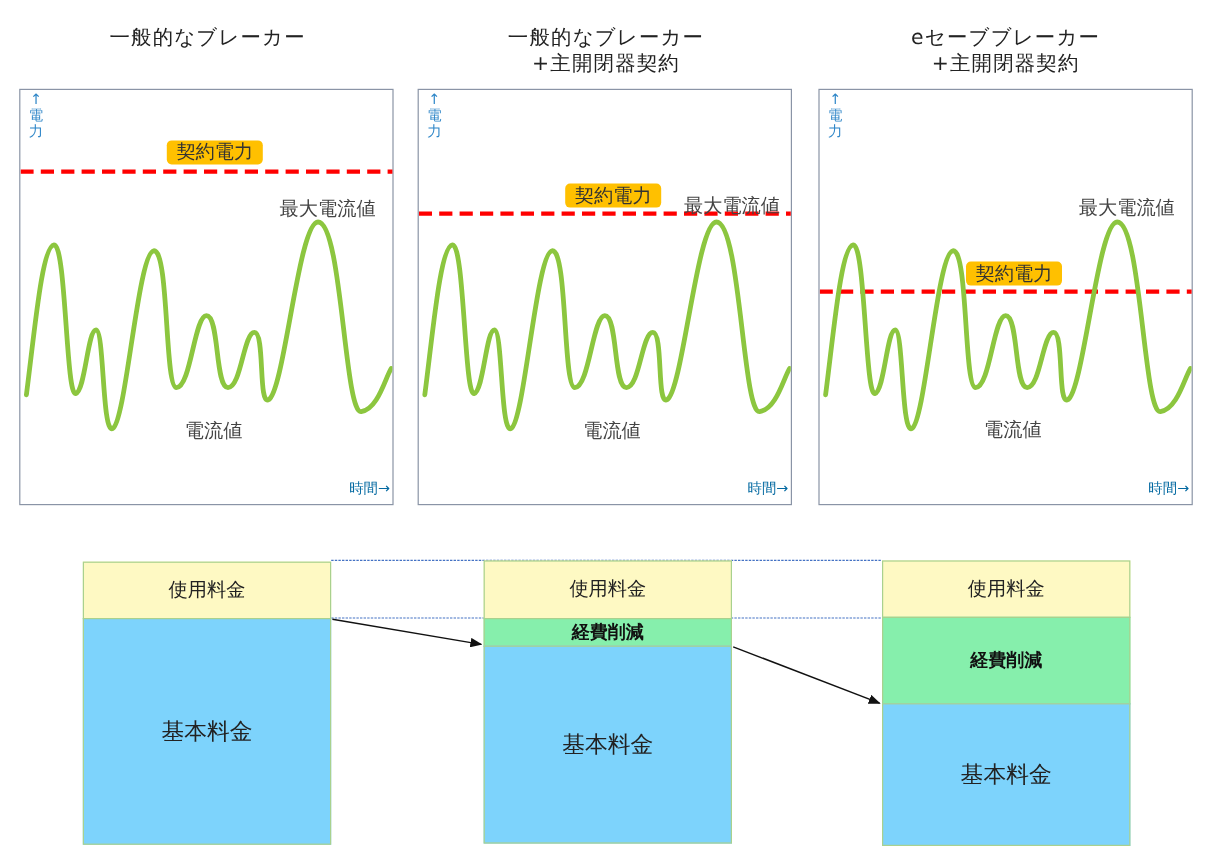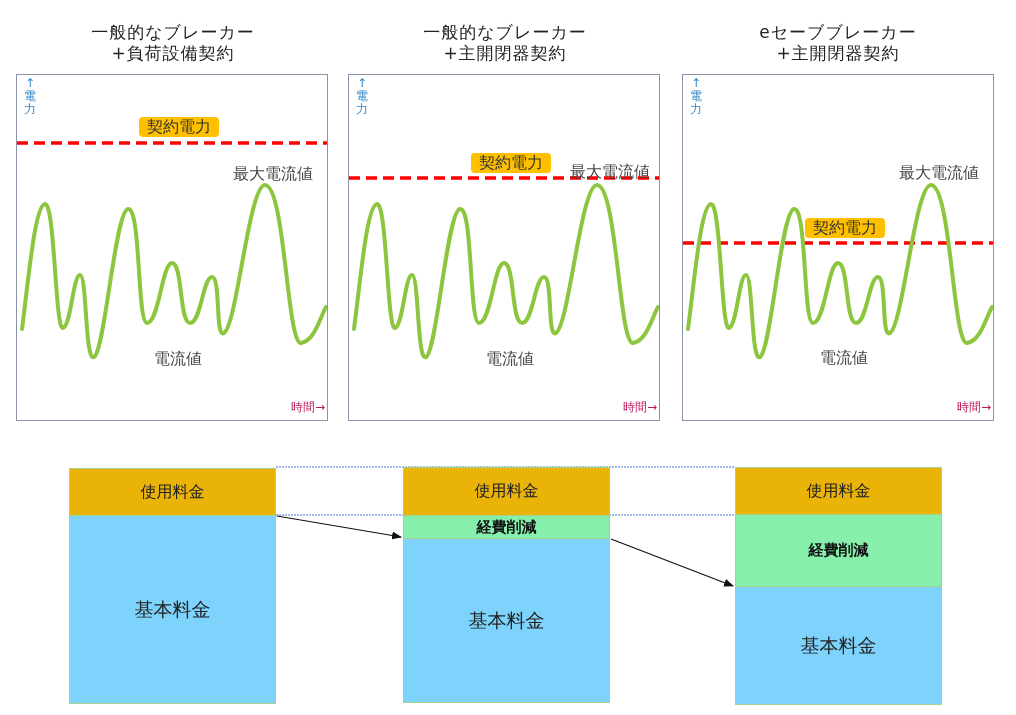--- a/index.html
+++ b/index.html
@@ -2,36 +2,35 @@
 <html><head>
 <meta charset="utf-8">
 <style>
   html, body { margin:0; padding:0; background:#ffffff; }
   body { width:1016px; height:715px; position:relative; overflow:hidden;
          font-family: "DejaVu Sans", "Liberation Sans", sans-serif; }
   .title { position:absolute; width:320px; text-align:center; font-size:17px; line-height:21px; color:#222; letter-spacing:1px; }
   .panel { position:absolute; top:74px; width:312px; height:347px; border:1px solid #8a94a6; box-sizing:border-box; background:#fff; overflow:hidden; }
   .panel svg.wave { position:absolute; left:0; top:0; }
   .yaxis { position:absolute; left:6px; top:2px; color:#2e86c8; font-size:12px; line-height:13px; width:14px; text-align:center; }
-  .xaxis { position:absolute; right:2px; bottom:4px; color:#be185d; font-size:12px;padding-left:12px; }
+  .xaxis { position:absolute; right:2px; bottom:4px; color:#0369a1; font-size:12px;padding-left:12px; }
   .contract-badge { position:absolute; background:#ffc000; border-radius:4px; color:#333; font-size:16px; padding:2px 8px; line-height:16px; }
   .lbl { position:absolute; font-size:16px; color:#444; }
   .box { position:absolute; width:207px; box-sizing:border-box; }
   .seg { position:absolute; left:0; width:100%; box-sizing:border-box; border:1px solid #a9d18e; display:flex; align-items:center; justify-content:center; color:#222; }
-  .seg.usage { background:#eab308; font-size:16px; }
+  .seg.usage { background:#fef9c3; font-size:16px; }
   .seg.saving { background:#86efac; font-weight:bold; font-size:15px; color:#111; }
   .seg.base { background:#7dd3fc; font-size:19px; }
   svg.overlay { position:absolute; left:0; top:0; pointer-events:none; }
 </style>
 </head>
 <body>
 
 <div class="title" style="left:13px; top:22px;">
   <div>一般的なブレーカー</div>
-  <div>+負荷設備契約</div>
 </div>
 <div class="title" style="left:345px; top:22px;">
   <div>一般的なブレーカー</div>
   <div>+主開閉器契約</div>
 </div>
 <div class="title" style="left:678px; top:22px;">
   <div>eセーブブレーカー</div>
   <div>+主開閉器契約</div>
 </div>
 

